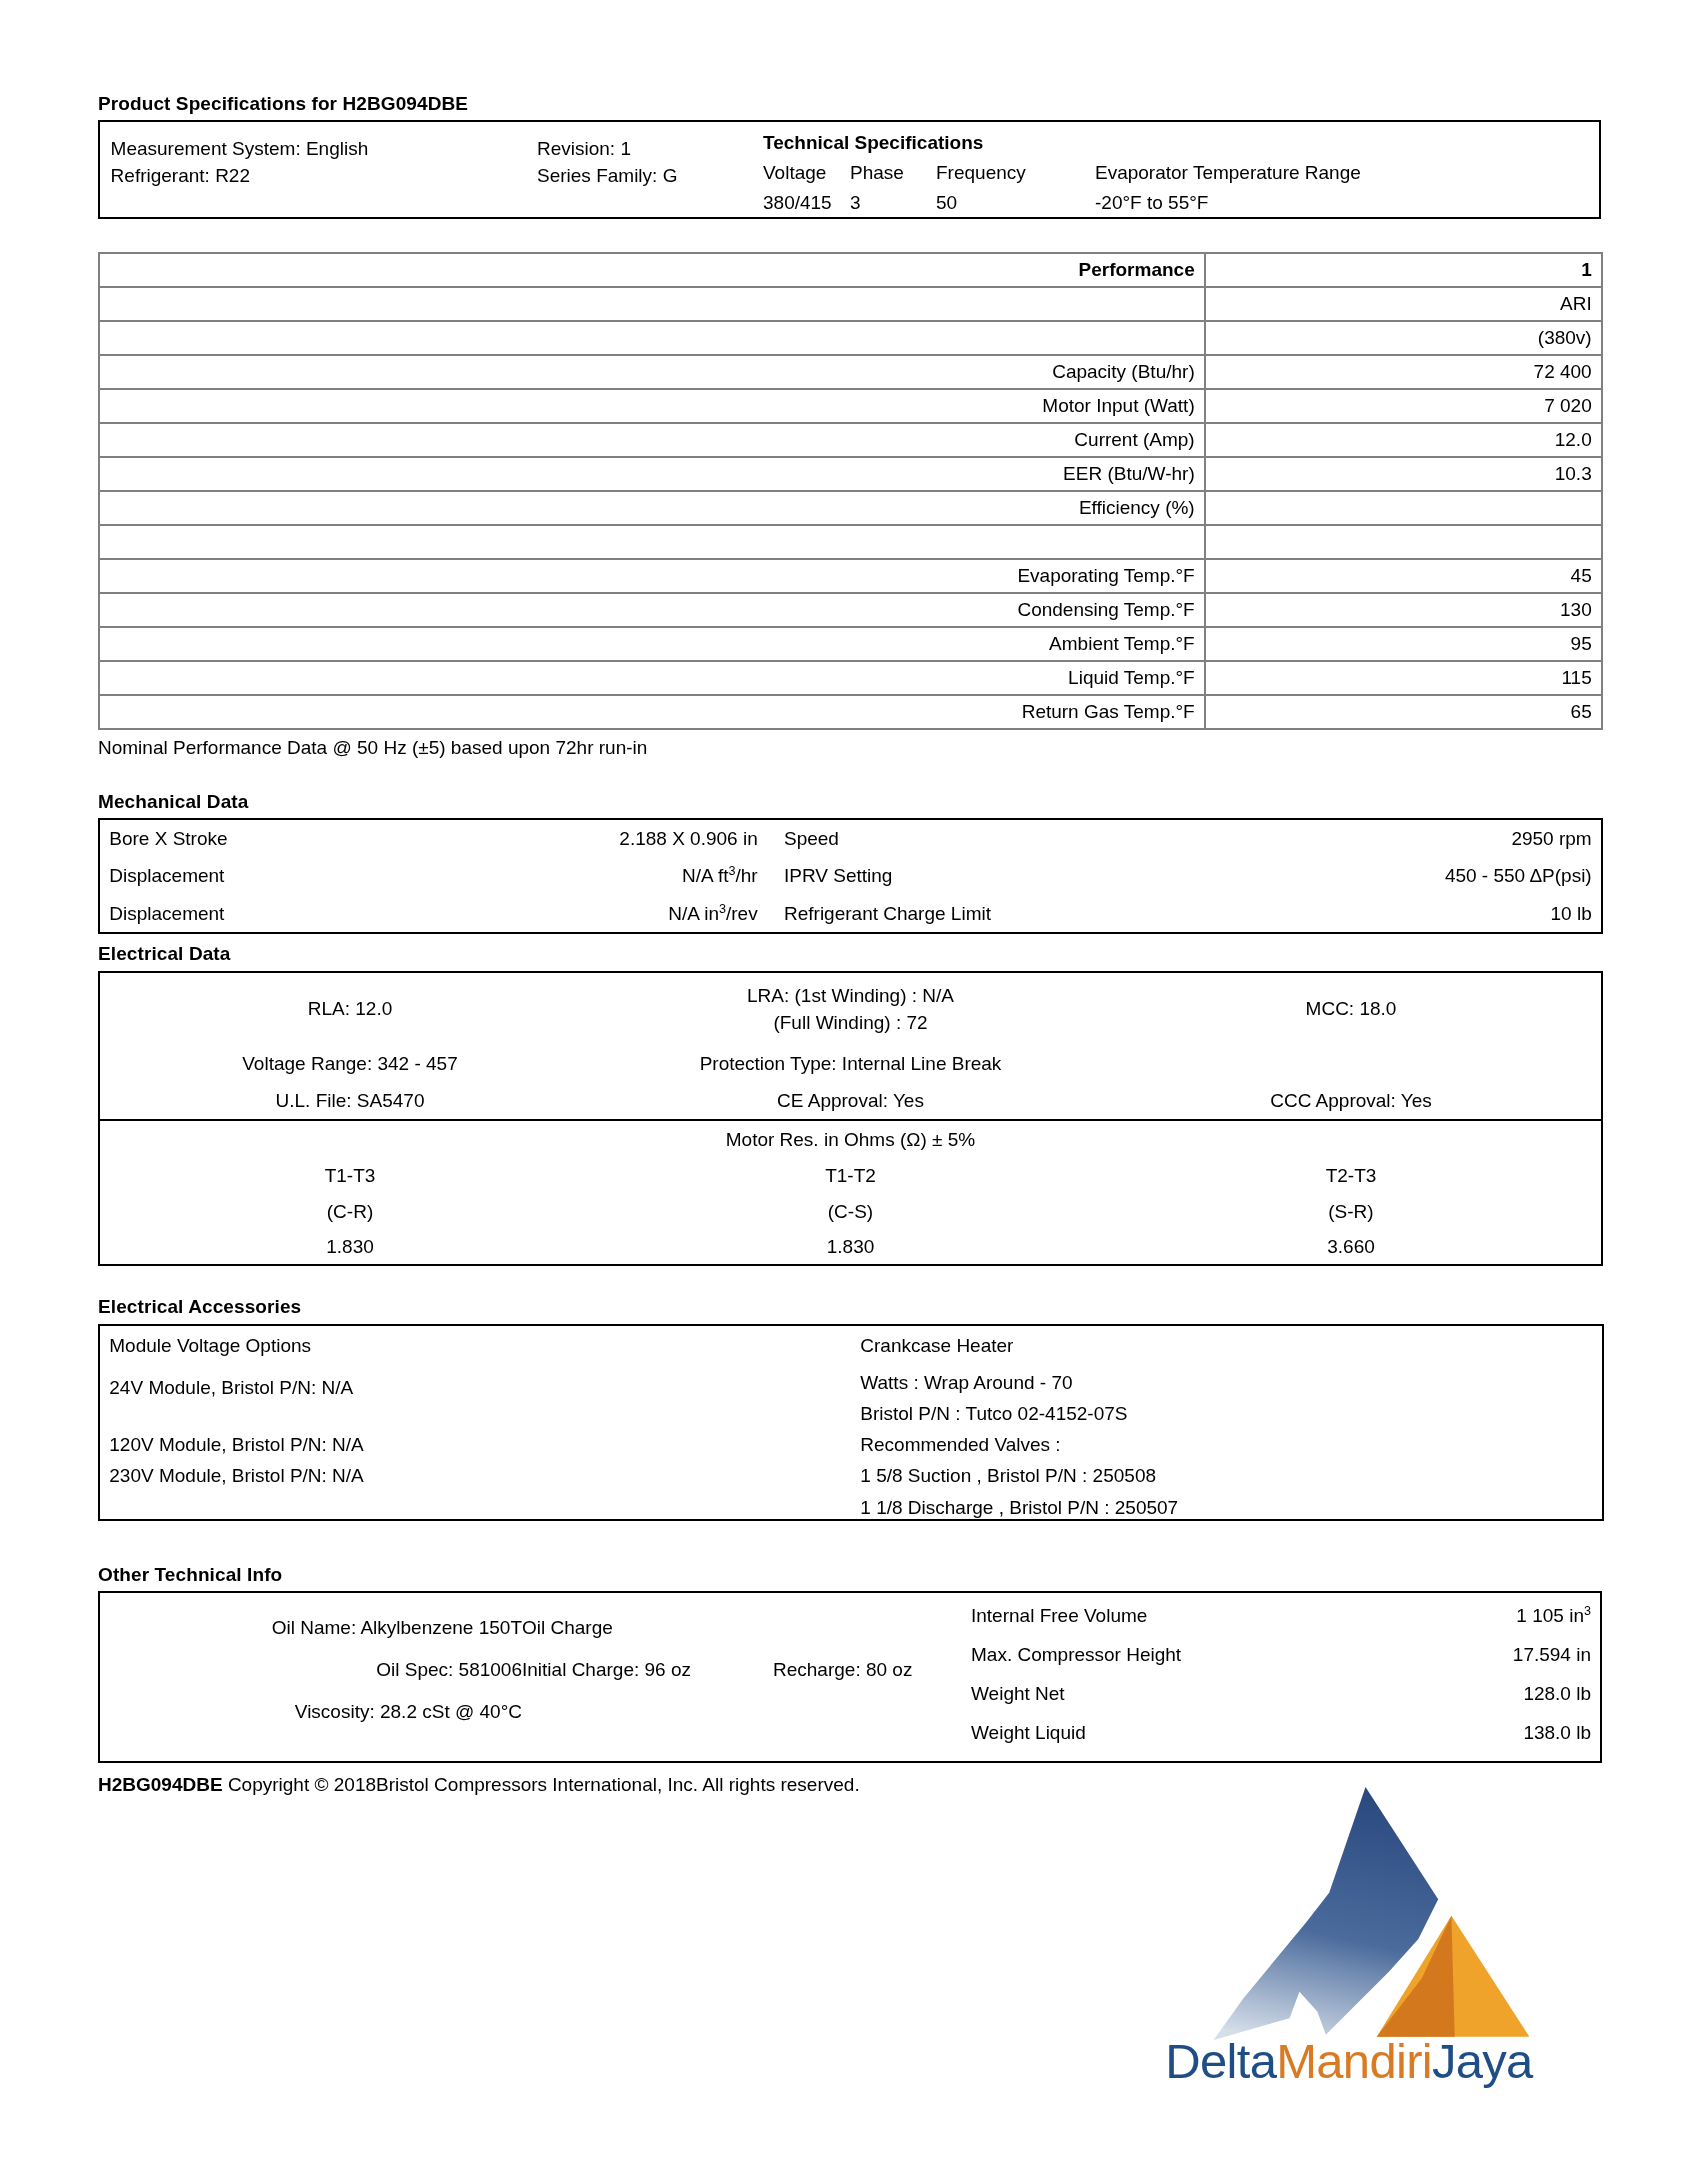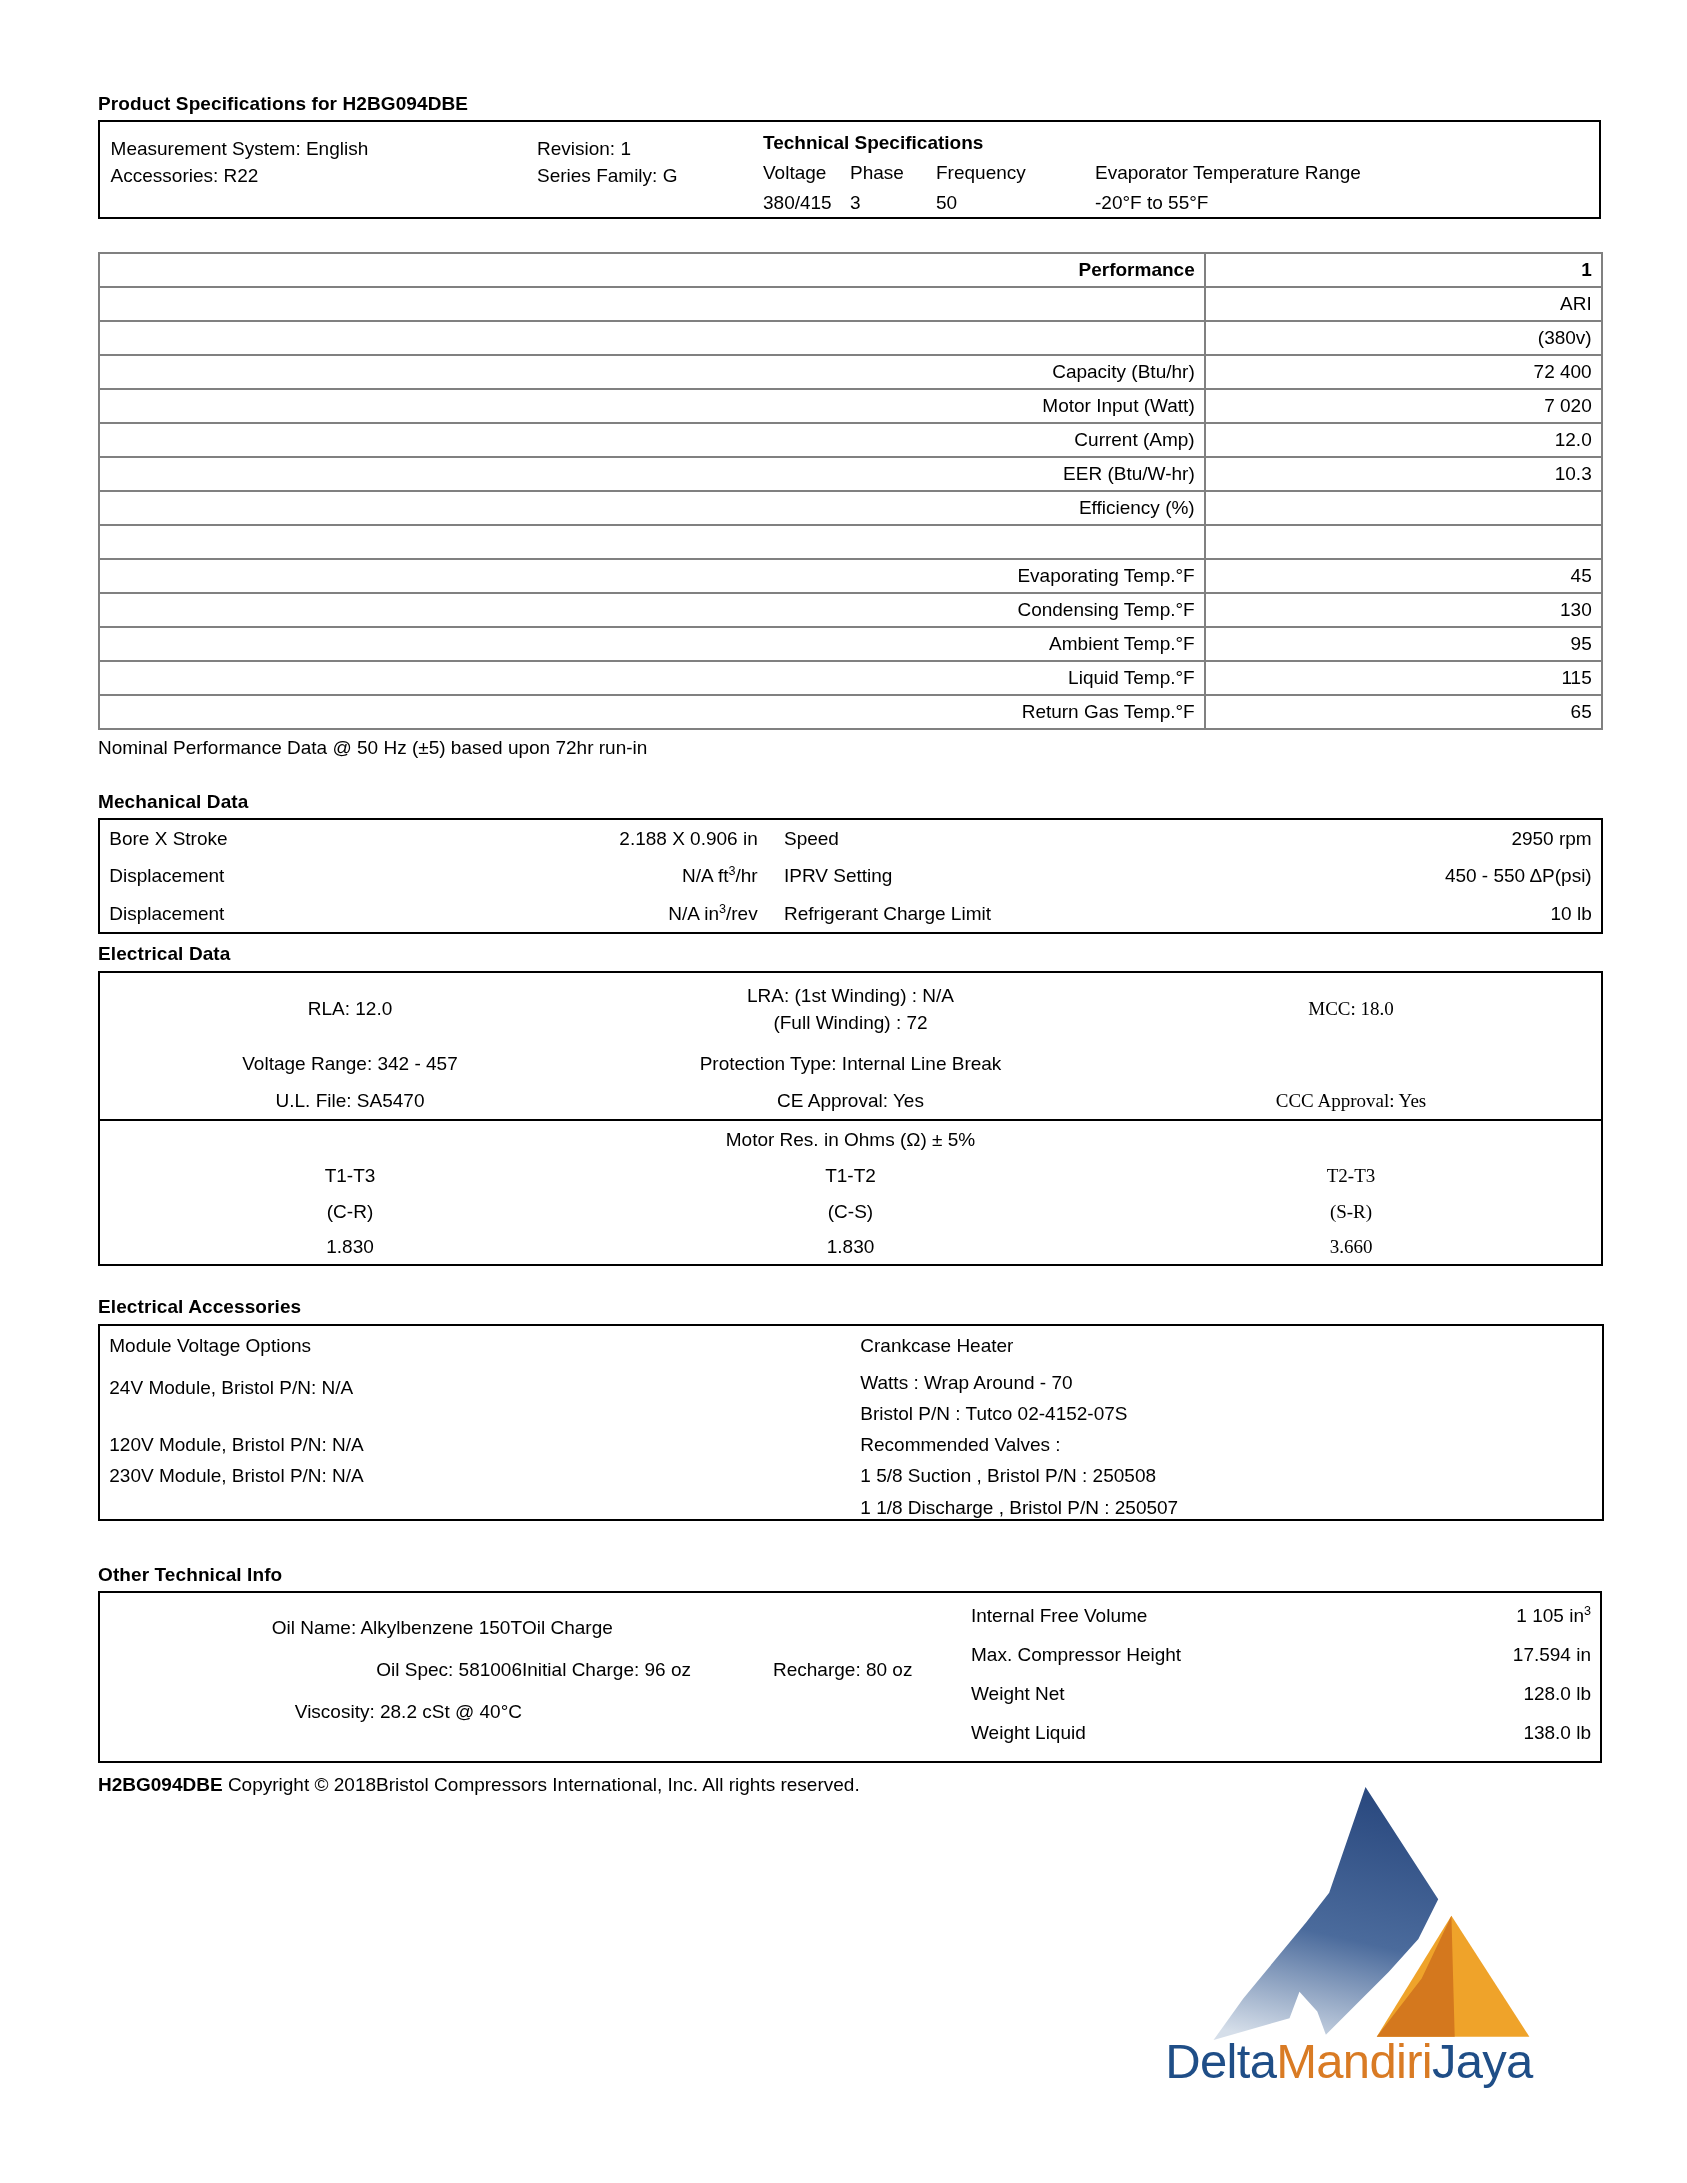--- a/index.html
+++ b/index.html
@@ -65,21 +65,21 @@
 
   
   .elec-wrap { margin-top:9.3px; }
   .elec {
     width:1503px; border-collapse:collapse; table-layout:fixed;
     border:2.6px solid #000;
   }
   .elec td { font-size:19px; padding:6.6px 9.3px; text-align:center; vertical-align:middle; box-sizing:border-box; }
   .elec .e1 { width:501px; }
   .elec .e2 { width:501px; }
-  .elec .e3 { width:501px;font-family:Liberation Serif, serif; }
+  .elec .e3 { width:501px; }
   .elec tr.r1 td { height:74px; }
   .elec tr.r2 td, .elec tr.r3 td { height:37px; }
   .elec .two-line div { line-height:1.45; }
   .elec .divider td { border-top:2.6px solid #000; height:0; padding:0; }
   .elec .motor-head { height:38px; }
   .elec .motor-row td { height:34px; }
 
   
   .acc-wrap { margin-top:30px; }
   .acc {
@@ -128,21 +128,21 @@
 
 <div class="page">
   <div class="sheet">
 
     <div class="sec-title">Product Specifications for H2BG094DBE</div>
 
     <div class="hdr-table">
       <div class="hdr-col c-meas">
         <div class="stack2">
           <div class="hdr-line">Measurement System: English</div>
-          <div class="hdr-line">Accessories: R22</div>
+          <div class="hdr-line">Refrigerant: R22</div>
         </div>
       </div>
       <div class="hdr-col c-rev">
         <div class="stack2">
           <div class="hdr-line">Revision: 1</div>
           <div class="hdr-line">Series Family: G</div>
         </div>
       </div>
       <div class="hdr-col c-tech">
         <div class="hdr-bold">Technical Specifications</div>

